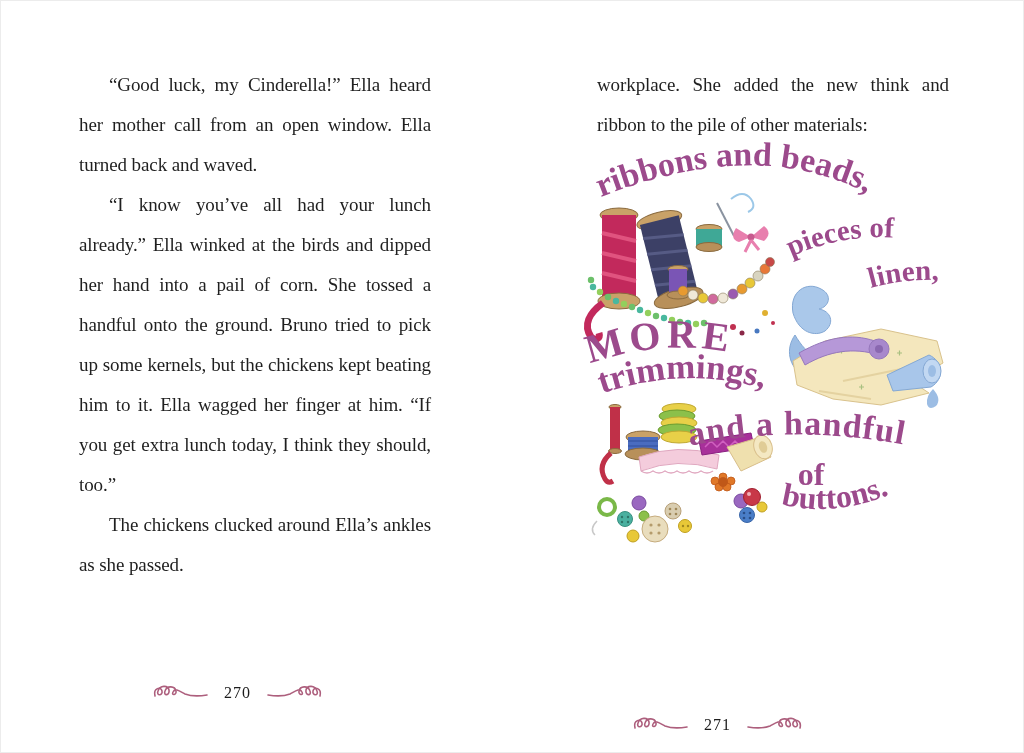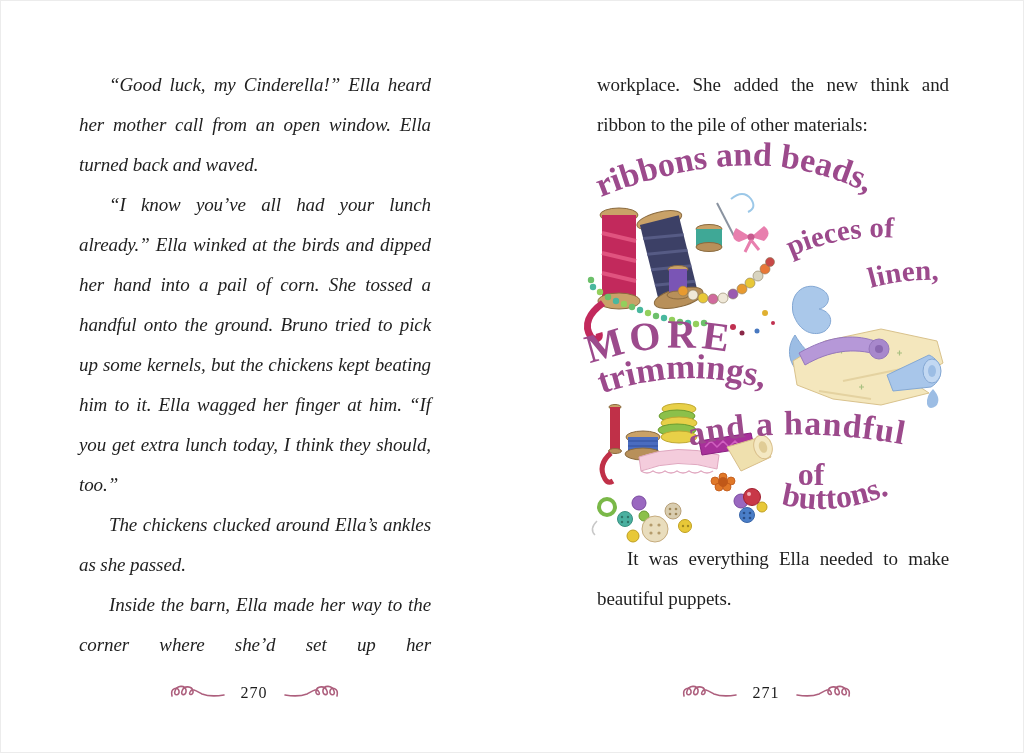--- a/index.html
+++ b/index.html
@@ -17,49 +17,48 @@
     position:absolute;
     width:352px;
     font-size:19px;
     line-height:40px;
     letter-spacing:-0.1px;
     text-align:justify;
   }
   .textcol p{margin:0;}
   p.indent{text-indent:30px;}
   p.cont{text-align-last:justify;}
-  #left-text{left:78px;top:64px;font-style:italic;}
+  #left-text{left:78px;top:64px;}
   #right-open{left:596px;top:64px;}
   #right-close{left:596px;top:538px;}
   .art{
     position:absolute;left:580px;top:140px;width:420px;height:412px;
   }
   .dec{
     font-family:"Liberation Serif","DejaVu Serif",serif;
     font-weight:bold;
   }
   .footer{
     position:absolute;top:680px;height:24px;width:206px;
-    display:flex;align-items:center;justify-content:center;gap:15px;
+    display:flex;align-items:center;gap:15px;
   }
   #footer-left{left:150px;}
-  #footer-right{left:662px;}
+  #footer-right{left:630px;margin-top:32px;}
   .pagenum{font-size:16px;letter-spacing:1px;color:#1c1c1c;}
   .flourish{width:58px;height:20px;flex:0 0 auto;}
 </style>
 </head>
 <body>
 
 <div class="canvas">
 
   <div class="textcol" id="left-text">
     <p class="indent">“Good luck, my Cinderella!” Ella heard her mother call from an open window. Ella turned back and waved.</p>
     <p class="indent">“I know you’ve all had your lunch already.” Ella winked at the birds and dipped her hand into a pail of corn. She tossed a handful onto the ground. Bruno tried to pick up some kernels, but the chickens kept beating him to it. Ella wagged her finger at him. “If you get extra lunch today, I think they should, too.”</p>
     <p class="indent">The chickens clucked around Ella’s ankles as she passed.</p>
-    <p class="indent cont">Inside the barn, Ella made her way to the corner where she’d set up her</p>
   </div>
 
   <div class="textcol" id="right-open">
     <p>workplace. She added the new think and ribbon to the pile of other materials:</p>
   </div>
 
   <svg class="art" viewBox="0 0 420 412">
     <defs>
       <path id="p-rb" d="M 5,62 Q 180,-12 300,60"></path>
       <path id="p-po" d="M 205,118 Q 260,92 318,97"></path>
@@ -231,21 +230,20 @@
     <text class="dec" font-size="34" letter-spacing="1" text-anchor="middle" fill="#9c4a8c">
       <textPath href="#p-ah" startOffset="50%">and a handful</textPath>
     </text>
     <text class="dec" font-size="32" x="230" y="344" text-anchor="middle" fill="#9c4a8c">of</text>
     <text class="dec" font-size="32" text-anchor="middle" fill="#9c4a8c">
       <textPath href="#p-bu" startOffset="50%">buttons.</textPath>
     </text>
   </svg>
 
   <div class="textcol" id="right-close">
-    <p class="indent">It was everything Ella needed to make beautiful puppets.</p>
   </div>
 
   <div class="footer" id="footer-left">
     <svg class="flourish" viewBox="0 0 58 20">
       <path d="M4,13 C2,5 10,3 11,8 C12,13 5,13 7,8 C9,2 17,2 18,7 C19,13 12,13 14,8 C16,2 24,3 25,8 C26,12 20,13 22,9 C24,4 30,9 34,11 C42,14 50,13 56,12" fill="none" stroke="#ad5f7d" stroke-width="1.6" stroke-linecap="round"></path>
     </svg>
     <span class="pagenum">270</span>
     <svg class="flourish" viewBox="0 0 58 20">
       <g transform="translate(58,0) scale(-1,1)">
         <path d="M4,13 C2,5 10,3 11,8 C12,13 5,13 7,8 C9,2 17,2 18,7 C19,13 12,13 14,8 C16,2 24,3 25,8 C26,12 20,13 22,9 C24,4 30,9 34,11 C42,14 50,13 56,12" fill="none" stroke="#ad5f7d" stroke-width="1.6" stroke-linecap="round"></path>

